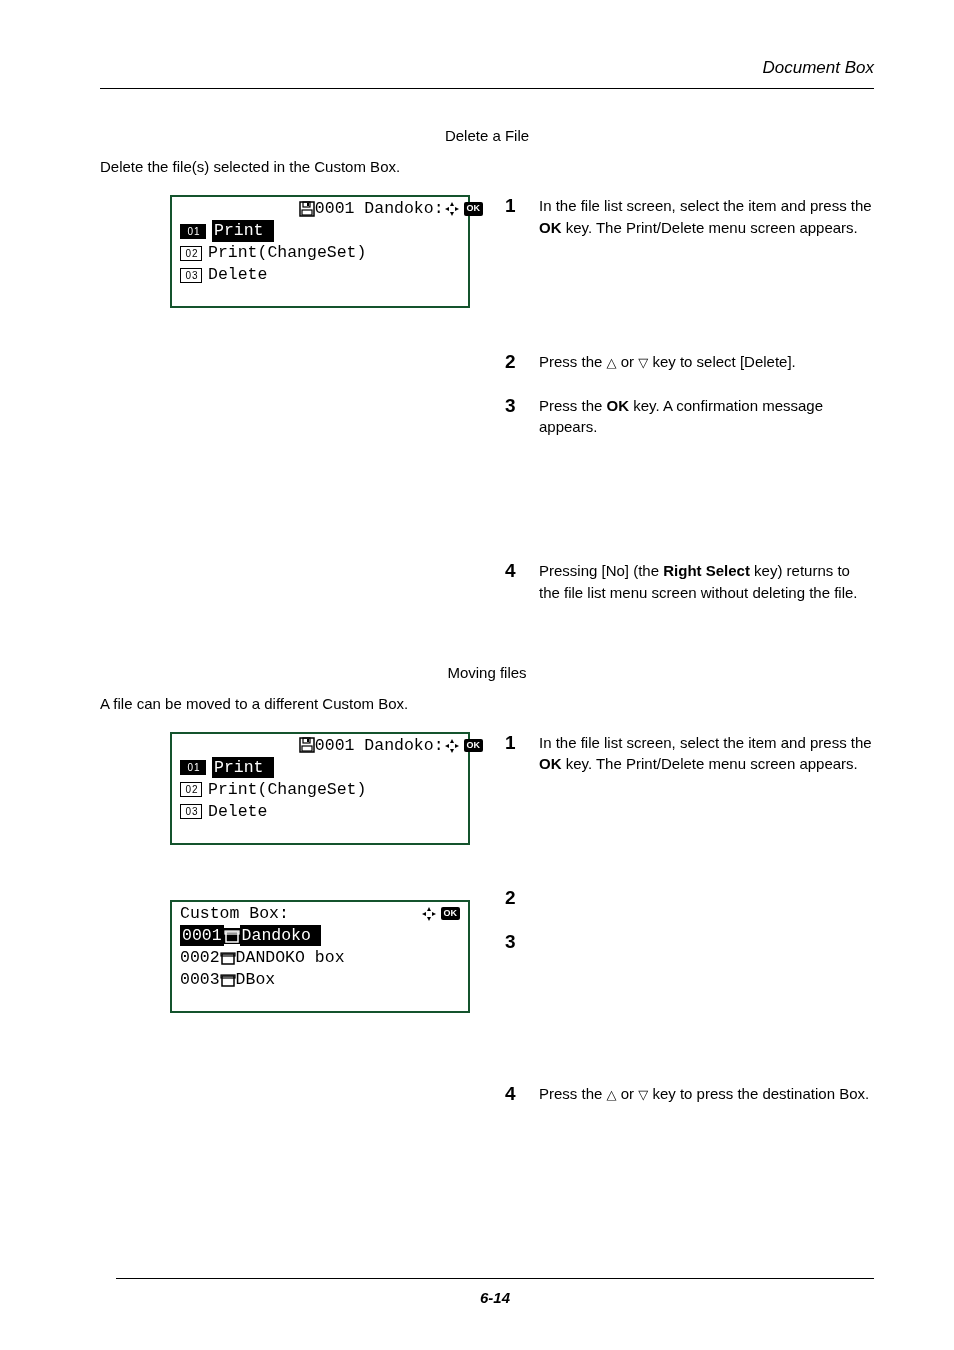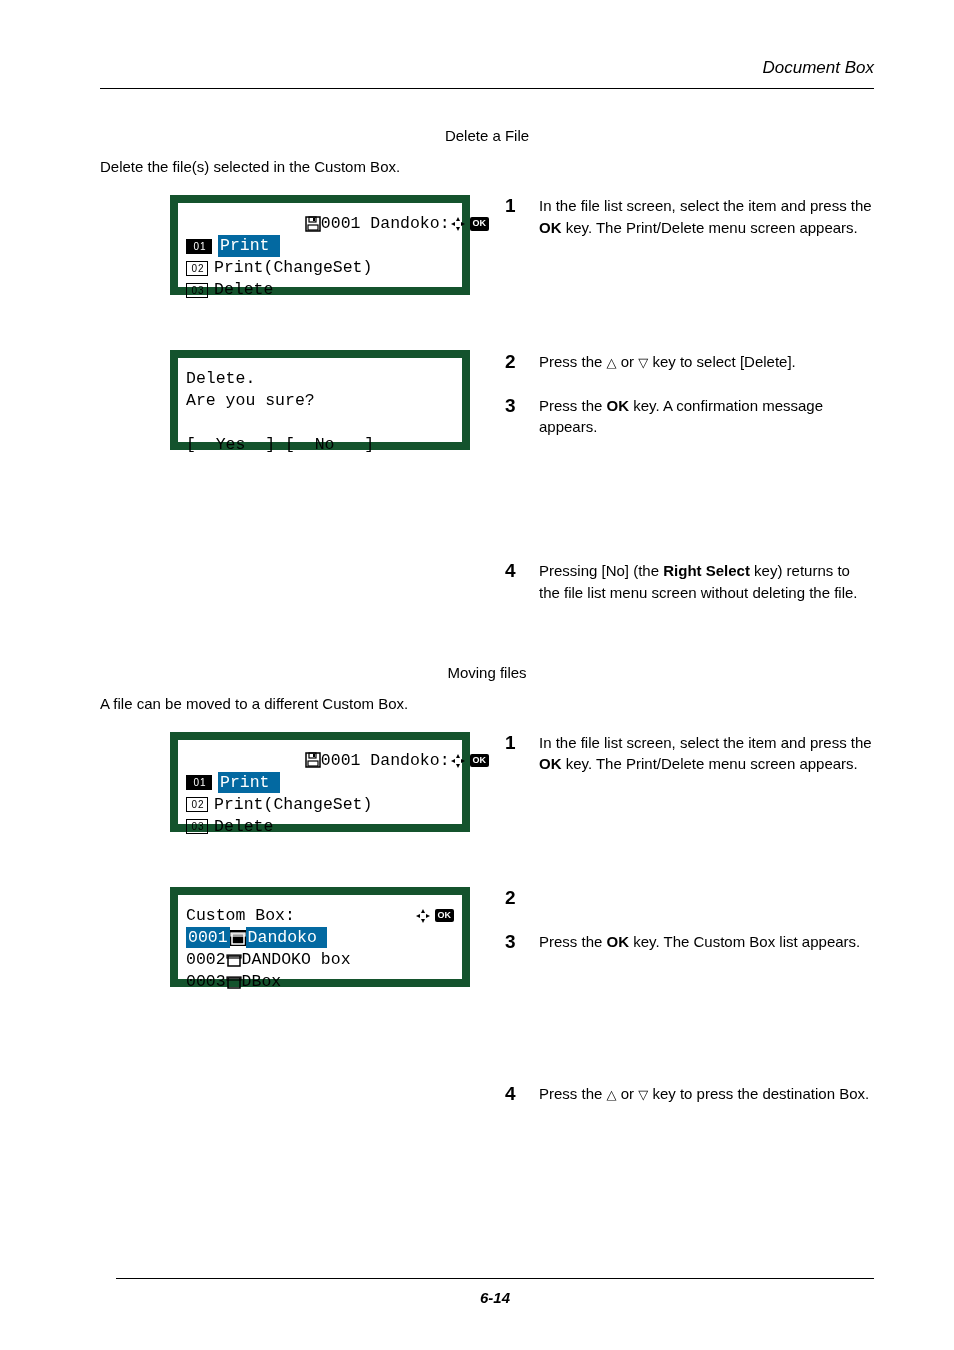--- a/index.html
+++ b/index.html
@@ -48,42 +48,42 @@
   .left-col {
     width: 385px;
     flex: 0 0 385px;
   }
   .right-col {
     flex: 1;
     padding-left: 20px;
   }
   
   .lcd {
-    border: 8px solid #14532d;
+    border: 2px solid #14532d;
     width: 300px;
-    height: 100px;
+    height: 113px;
     margin: 0 0 30px 70px;
     font-family: "Courier New", monospace;
     font-size: 16.5px;
     box-sizing: border-box;
-    padding: 10px 8px;
+    padding: 1px 8px;
     line-height: 1.3;
     position: relative;
   }
   .lcd .line {
     display: flex;
     align-items: center;
     height: 22px;
     white-space: pre;
   }
   .lcd .title-line {
     justify-content: space-between;
   }
   .lcd .inv {
-    background: #0369a1;
+    background: #000000;
     color: #fff;
     padding: 0 2px;
   }
   .num-badge {
     display: inline-block;
     border: 1.5px solid #000;
     font-size: 10px;
     font-family: Arial, sans-serif;
     width: 20px;
     height: 13px;
@@ -182,26 +182,20 @@
                 <polygon points="15,8 11,6 11,10" fill="#000"></polygon>
               </svg>
             <span class="ok-box">OK</span>
           </span>
         </div>
         <div class="line"><span class="num-badge inv">0 1</span><span class="inv" style="padding-right:10px">Print</span></div>
         <div class="line"><span class="num-badge">0 2</span><span>Print(ChangeSet)</span></div>
         <div class="line"><span class="num-badge">0 3</span><span>Delete</span></div>
       </div>
 
-      <div class="lcd" style="margin-top:55px;">
-        <div class="line">Delete.</div>
-        <div class="line">Are you sure?</div>
-        <div class="line">&nbsp;</div>
-        <div class="line">[  Yes  ] [  No   ]</div>
-      </div>
     </div>
 
     <div class="right-col">
       <div class="step">
         <div class="num">1</div>
         <div class="body">
             <p><span>In the file list screen, select the item and press the </span><b>OK</b><span> key. The Print/Delete menu screen appears.</span></p>
           </div>
       </div>
       <div style="height:90px"></div>
@@ -292,23 +286,20 @@
         <div class="body">
             <p><span>In the file list screen, select the item and press the </span><b>OK</b><span> key. The Print/Delete menu screen appears.</span></p>
           </div>
       </div>
       <div style="height:90px"></div>
       <div class="step">
         <div class="num">2</div>
       </div>
       <div class="step">
         <div class="num">3</div>
-        <div class="body">
-            <p><span>Press the </span><b>OK</b><span> key. The Custom Box list appears.</span></p>
-          </div>
       </div>
       <div style="height:108px"></div>
       <div class="step">
         <div class="num">4</div>
         <div class="body">
             <p><span>Press the </span><span class="tri">△</span><span> or </span><span class="tri">▽</span><span> key to press the destination Box.</span></p>
           </div>
       </div>
     </div>
   </div>

